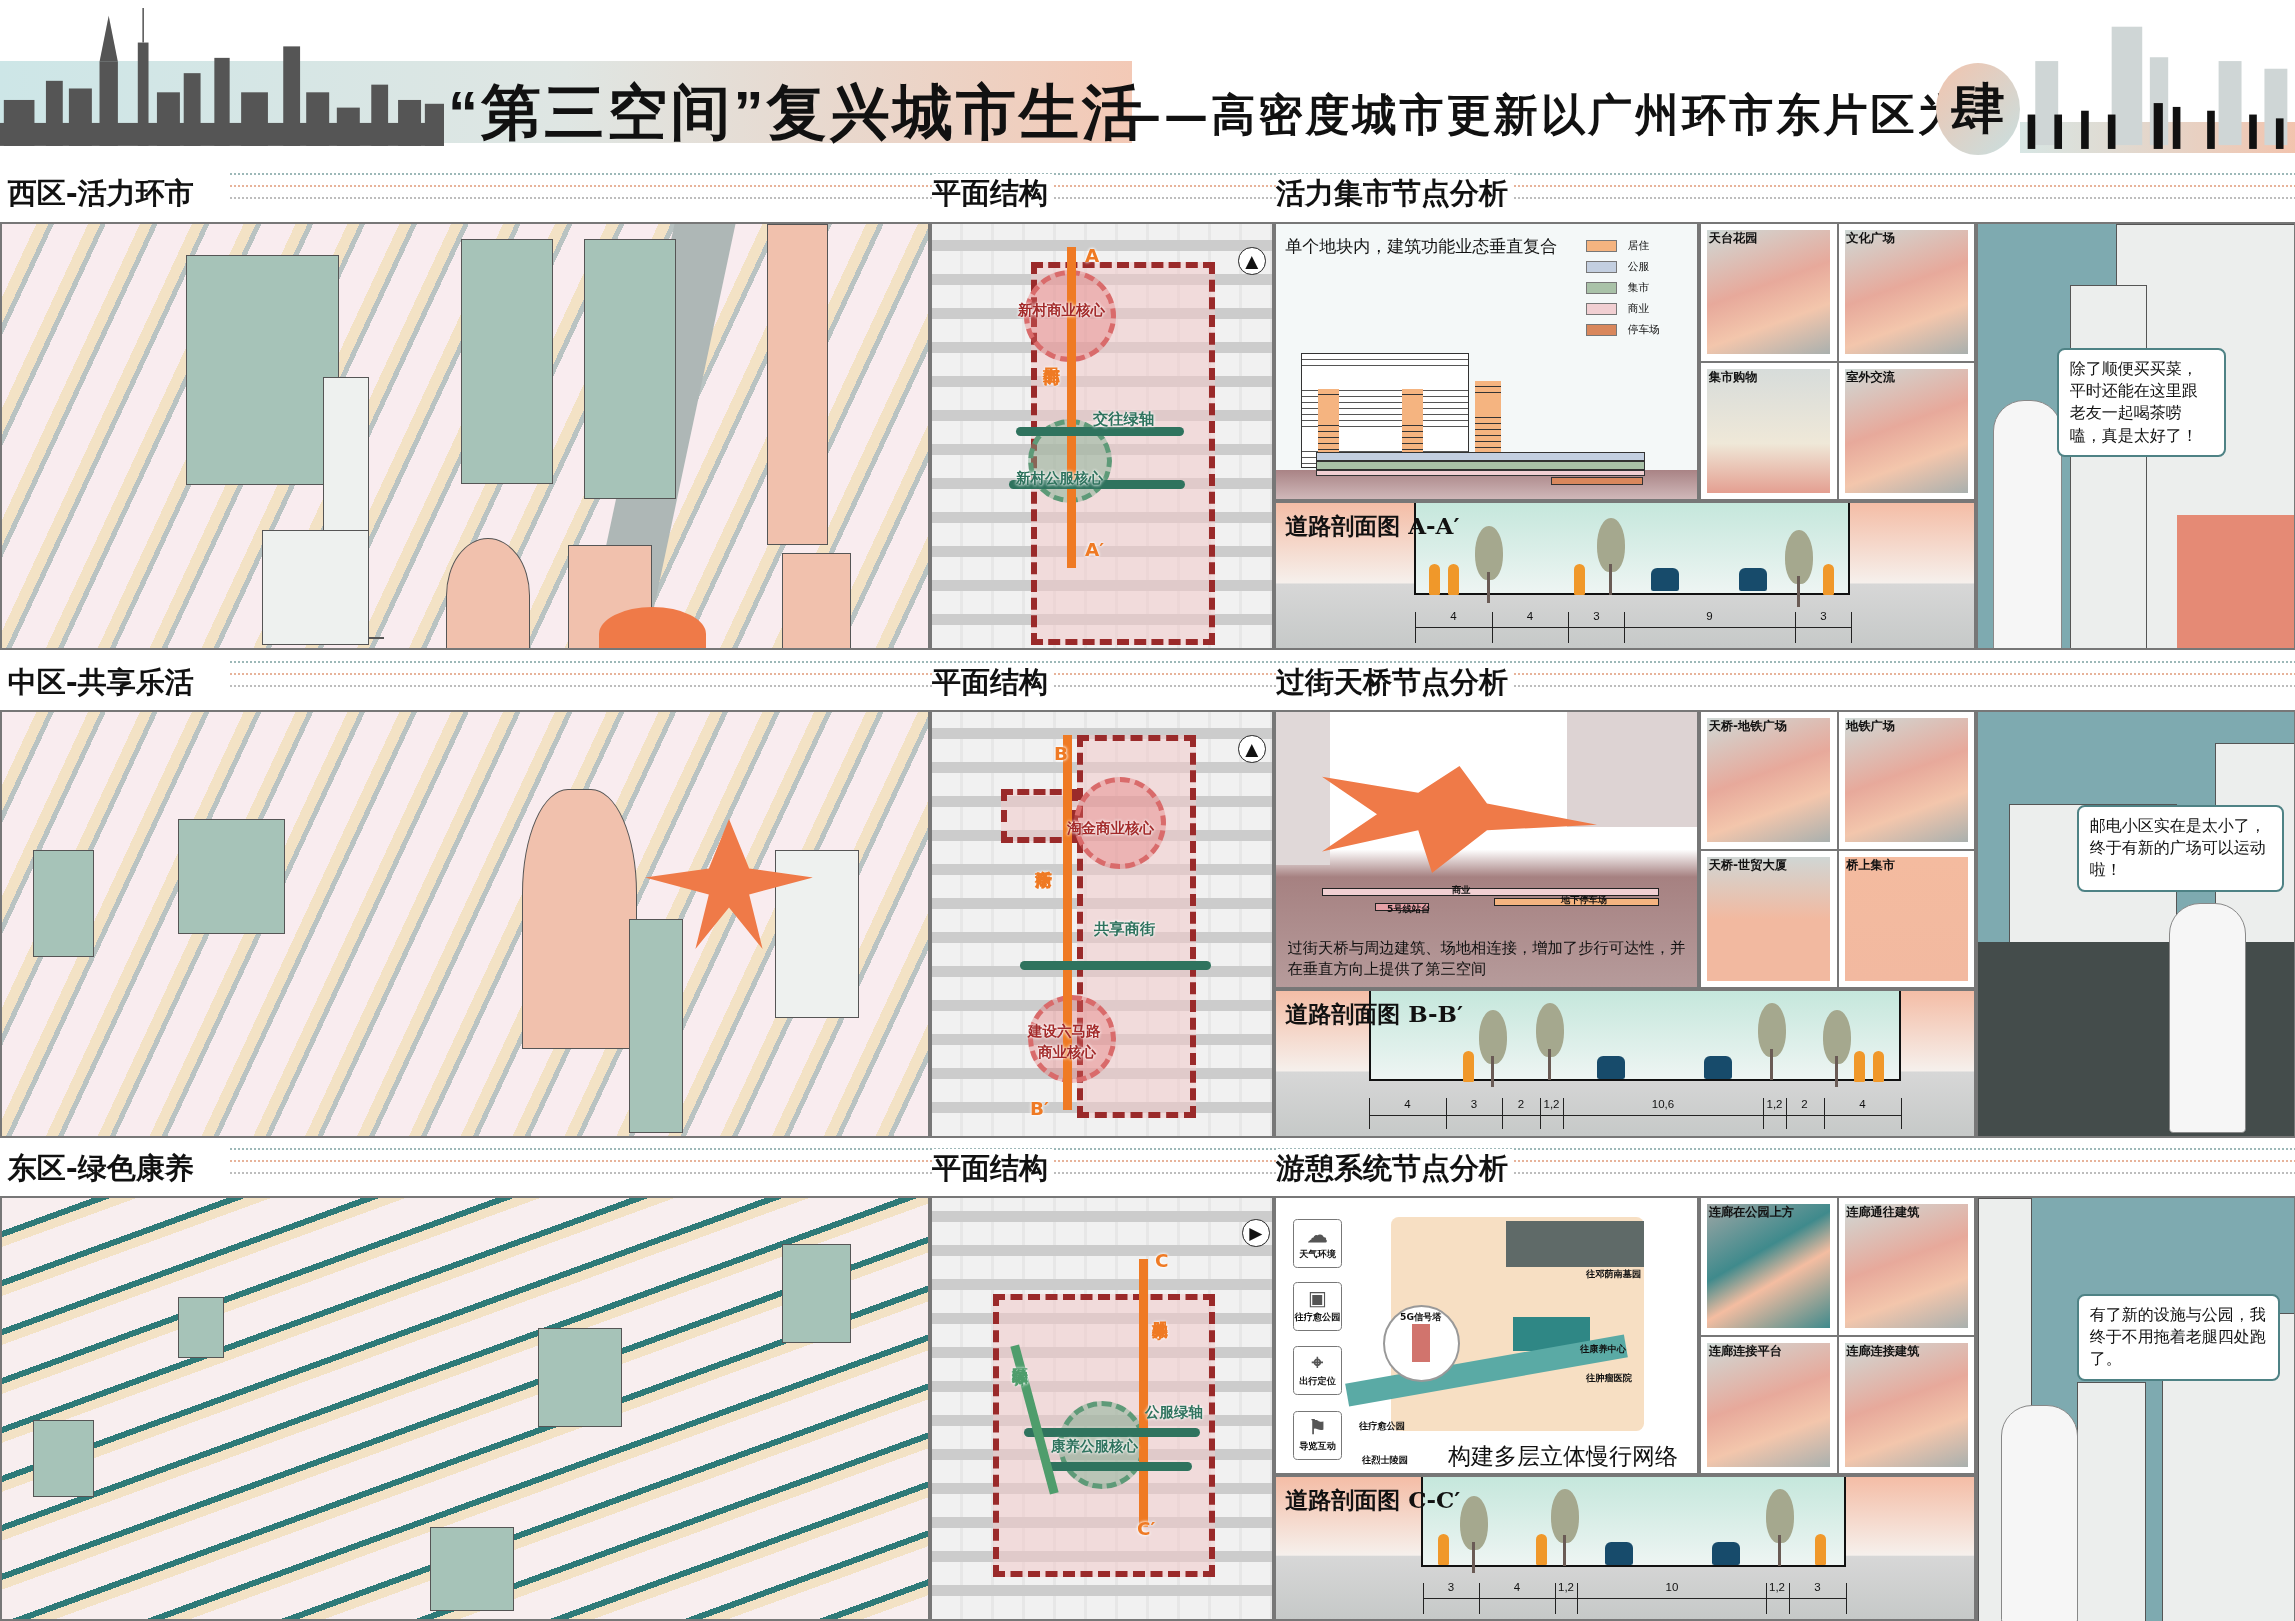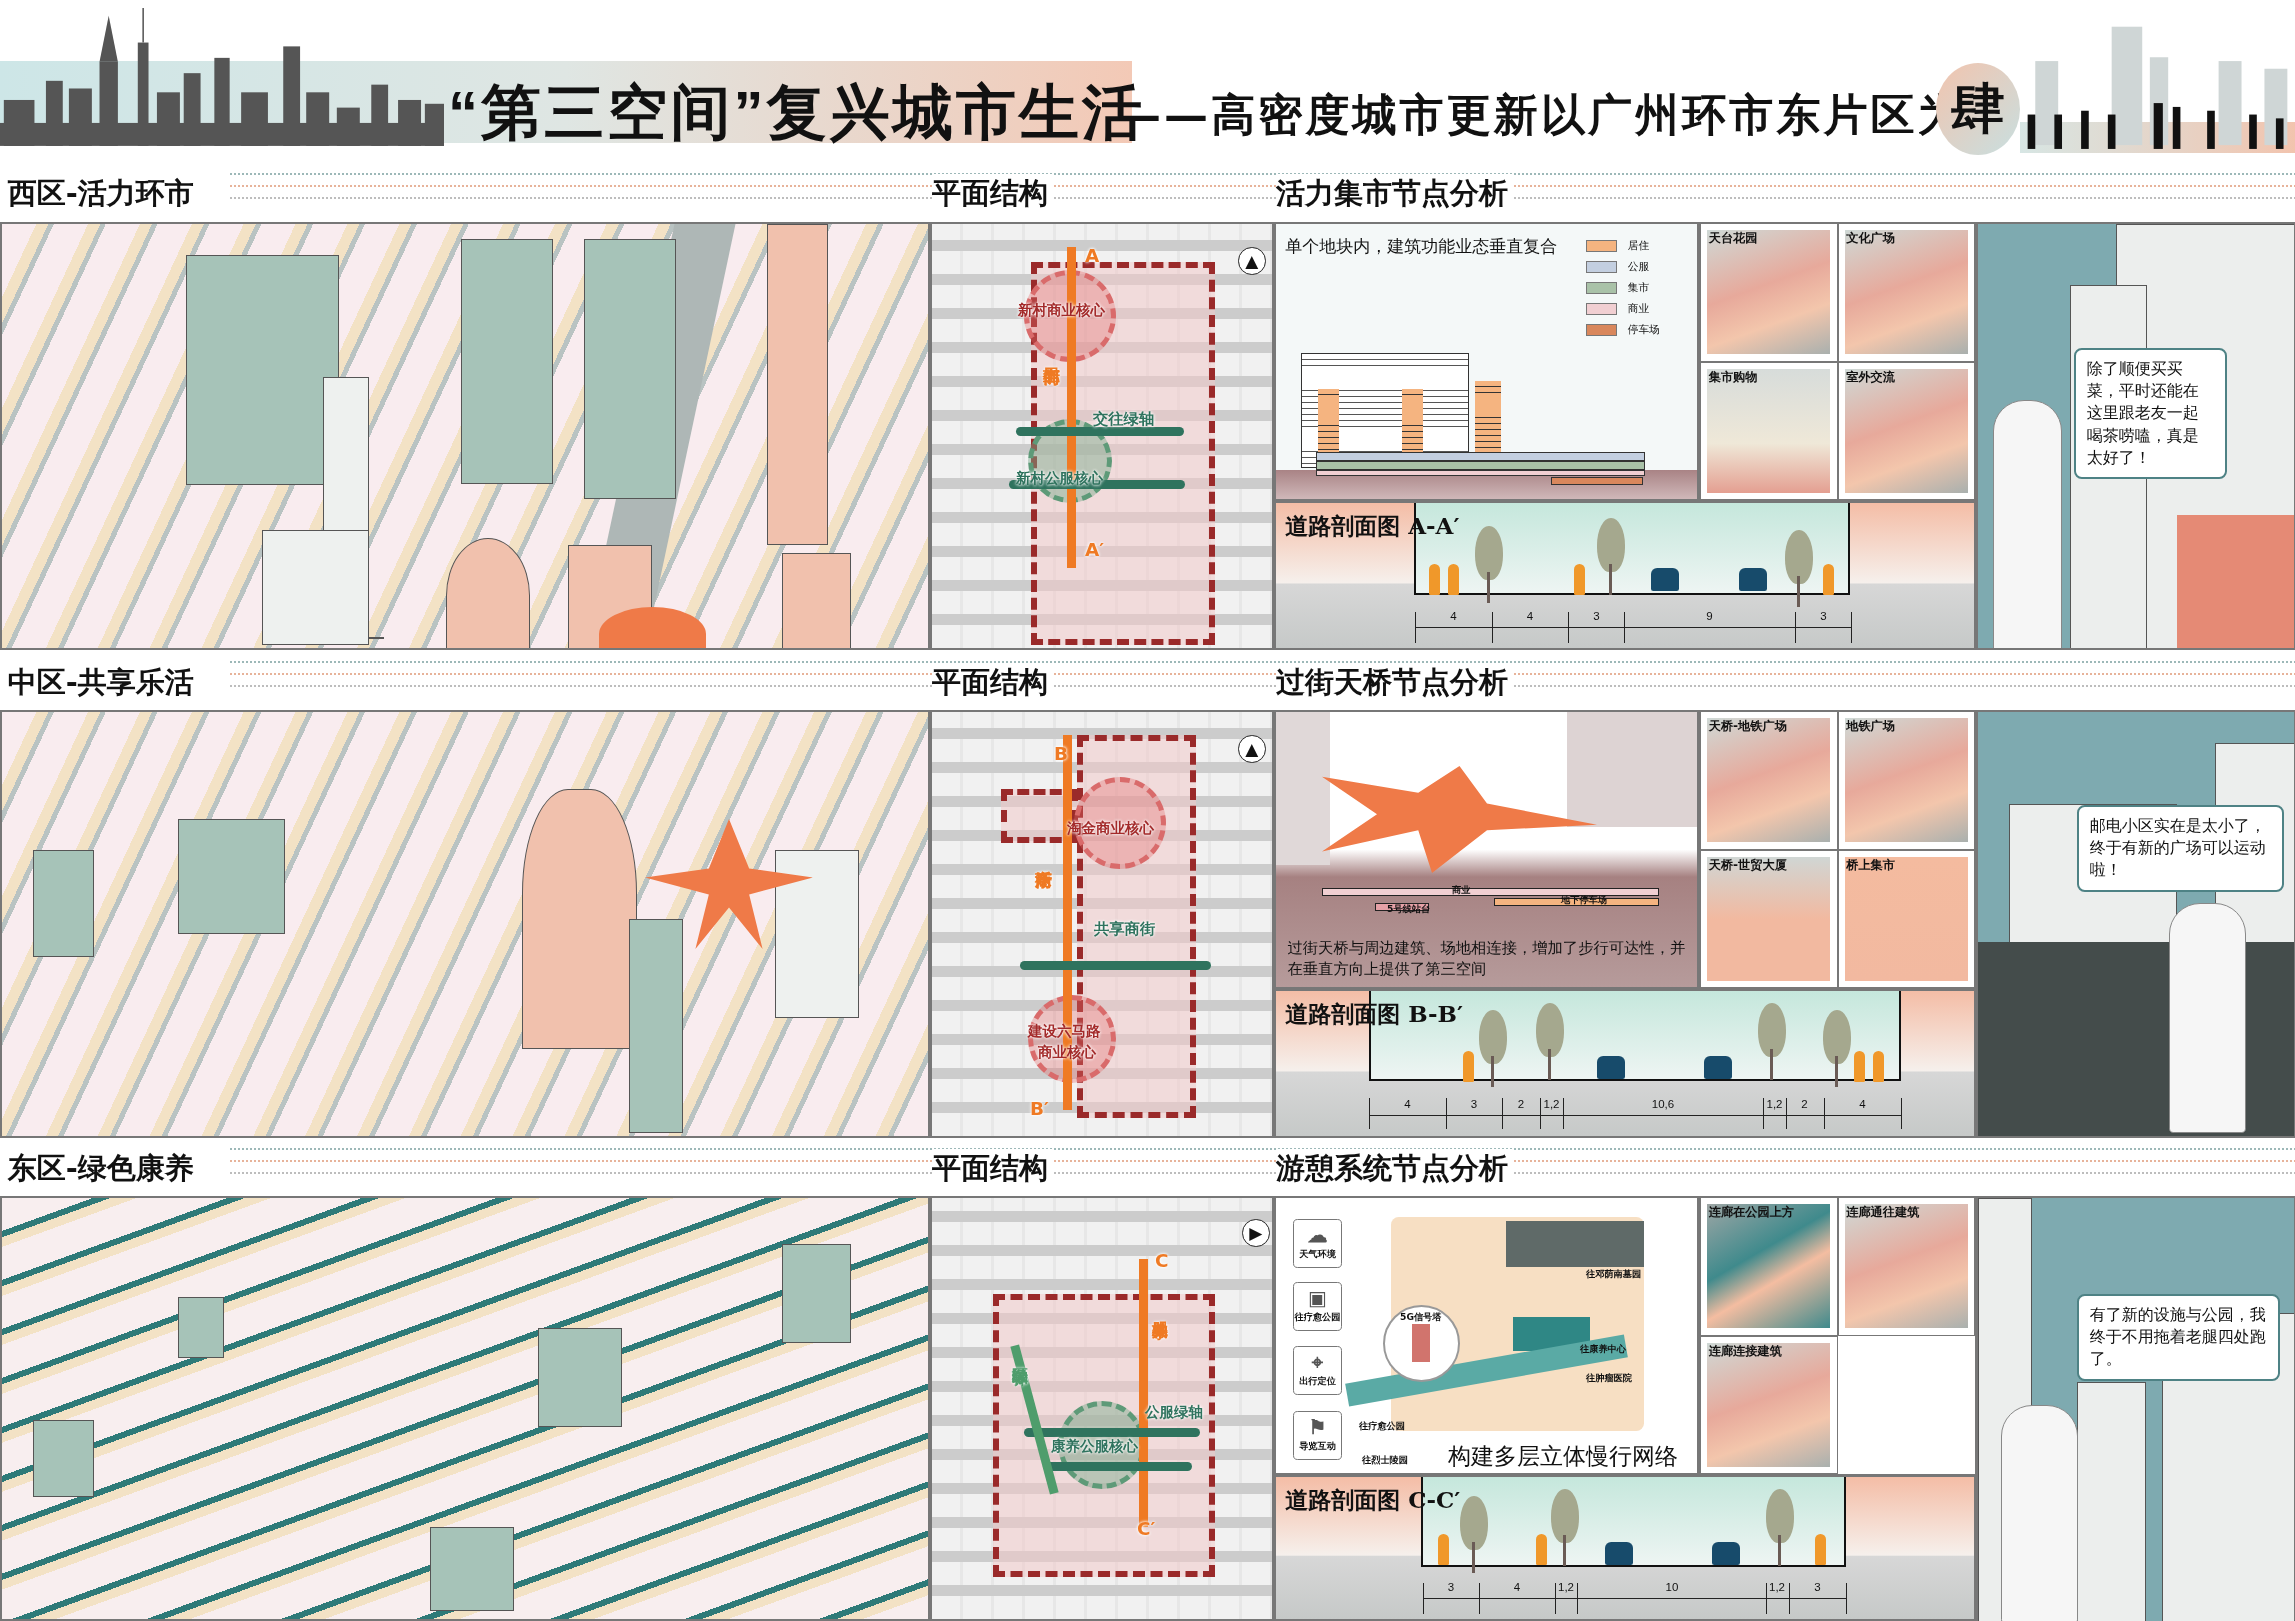--- a/index.html
+++ b/index.html
@@ -224,21 +224,21 @@
       <span class="tl">室外交流</span>
       <div class="img"></div>
     </div>
 </div>
 
 <div class="comic" style="left:1976px;top:222px;width:320px;height:428px">
   <div class="bld" style="left:138px;top:0;width:184px;height:428px"></div>
   <div class="bld" style="left:92px;top:61px;width:77px;height:367px"></div>
   <div class="abs" style="left:199px;top:291px;width:122px;height:138px;background:#e58a75"></div>
   <div class="person" style="left:15.3px;top:176px;width:69px;height:253px"></div>
-  <div class="bubble" style="left:96px;top:124px;width:153px">除了顺便买买菜，平时还能在这里跟老友一起喝茶唠嗑，真是太好了！</div>
+  <div class="bubble" style="left:79px;top:124px;width:169px">除了顺便买买菜，平时还能在这里跟老友一起喝茶唠嗑，真是太好了！</div>
 </div>
 
 <div class="section" style="left:1274px;top:501px;width:702px;height:149px">
   <div class="ttl">道路剖面图 A-A′</div>
   <div class="sky" style="left:138px;top:0;width:436px;height:92px"></div>
   <div class="tree" style="left:199px;top:23px"></div>
   <div class="tree" style="left:321px;top:15.3px"></div>
   <div class="tree" style="left:509px;top:27px"></div>
   <div class="car" style="left:375px;top:65px"></div>
   <div class="car" style="left:463px;top:65px"></div>
@@ -405,20 +405,24 @@
 <div class="thumbs" style="left:1699px;top:1196px;width:277px;height:279px;grid-template-rows:1fr 1fr">
   <div class="thumb">
       <span class="tl">连廊在公园上方</span>
       <div class="img" style="background:linear-gradient(150deg,#9ea6a5,#3f8a8c 40%,#f4bda1 60%,#3f8a8c)"></div>
     </div>
   <div class="thumb">
       <span class="tl">连廊通往建筑</span>
       <div class="img"></div>
     </div>
   <div class="thumb">
+      <span class="tl">连廊连接平台</span>
+      <div class="img"></div>
+    </div>
+  <div class="thumb">
       <span class="tl">连廊连接建筑</span>
       <div class="img"></div>
     </div>
 </div>
 
 <div class="comic" style="left:1976px;top:1196px;width:320px;height:480px">
   <div class="bld" style="left:0;top:0;width:54px;height:425px"></div>
   <div class="bld" style="left:184px;top:115px;width:136px;height:311px"></div>
   <div class="bld" style="left:99px;top:184px;width:69px;height:242px"></div>
   <div class="person" style="left:23px;top:207px;width:77px;height:219px"></div>

